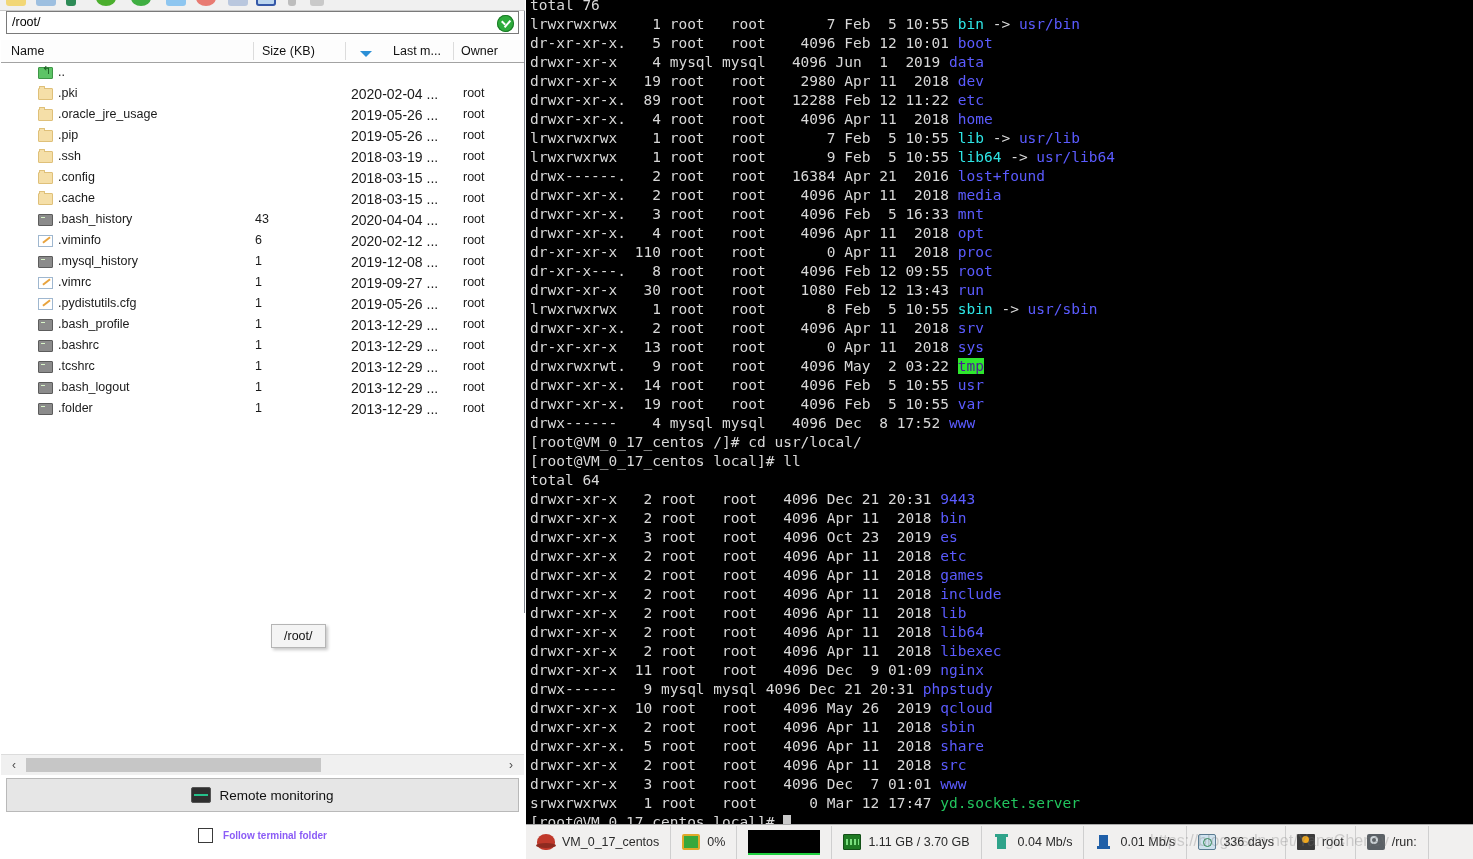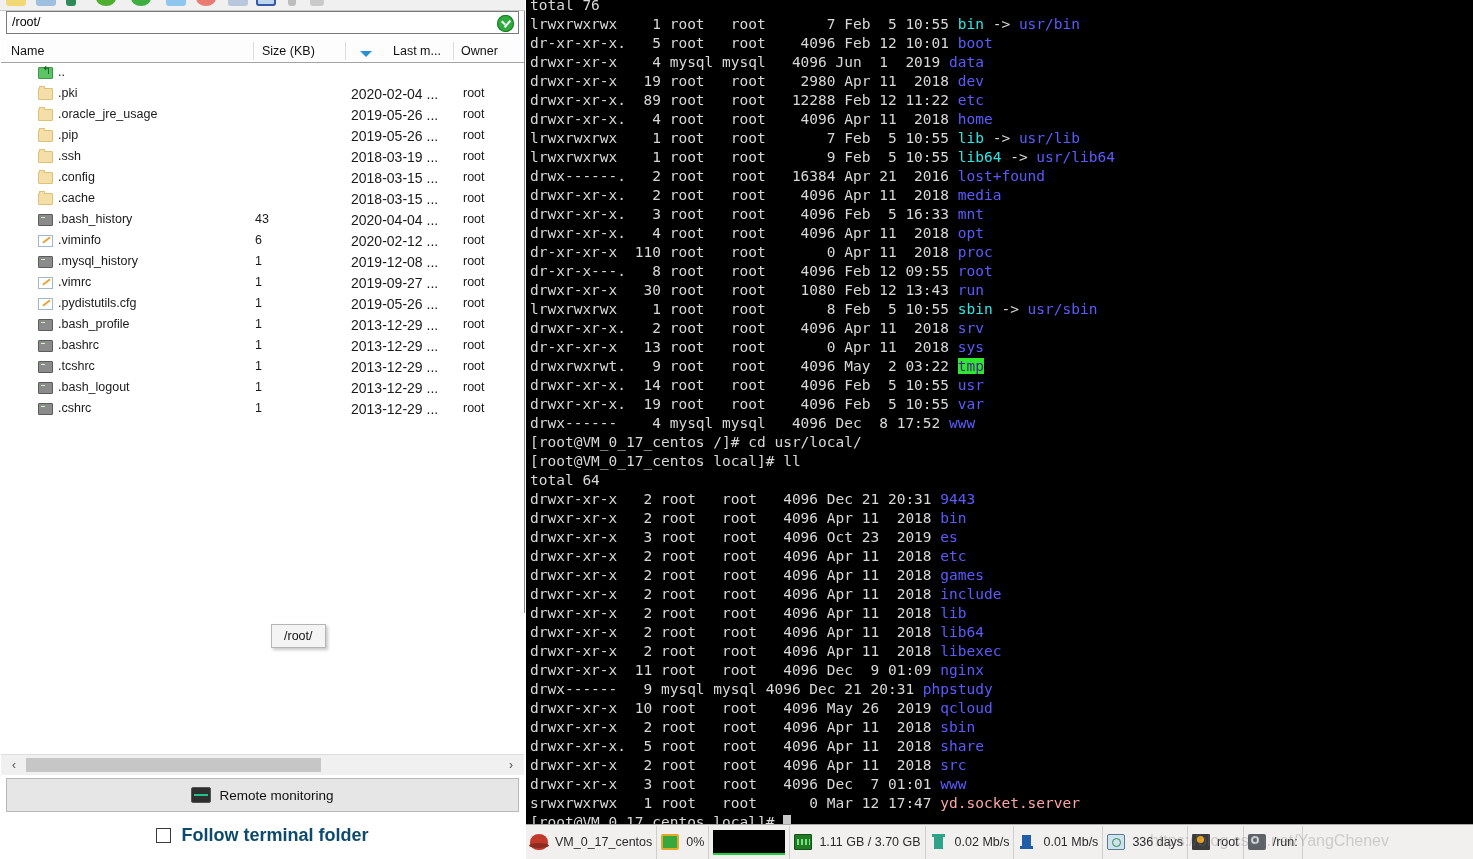--- a/index.html
+++ b/index.html
@@ -71,41 +71,41 @@
              background:#e6e6e6;border:1px solid #b9b9b9;box-sizing:border-box;
              display:flex;align-items:center;justify-content:center;gap:8px;}
   #monIcon{width:20px;height:16px;background:#2f2f2f;border:1px solid #555;border-radius:2px;
            position:relative;box-sizing:border-box;}
   #monIcon:after{content:"";position:absolute;left:2px;top:6px;width:14px;height:2px;background:#25c08a;}
   #remoteLbl{font-size:13.5px;color:#111;}
 
   #followRow{position:absolute;left:6px;top:818px;width:513px;height:34px;
              display:flex;align-items:center;justify-content:center;gap:10px;}
   #followBox{width:15px;height:15px;border:1.5px solid #3a3a3a;background:#fff;box-sizing:border-box;}
-  #followLbl{font-size:18px;color:#0c4a6e;font-weight:bold;}
+  #followLbl{font-size:10px;color:#8b5cf6;font-weight:bold;}
 
   
   #term{position:absolute;left:526px;top:0;width:947px;height:824px;background:#000000;
         overflow:hidden;
         font-family:"DejaVu Sans Mono","Liberation Mono",monospace;
         font-size:14.5px;line-height:19px;white-space:pre;}
   #termInner{position:absolute;left:4px;top:-4px;}
   .tl{height:19px;}
   .c-def{color:#d8d8d8;}
   .c-dir{color:#5b5bff;}
   .c-link{color:#2ee6e6;}
-  .c-sock{color:#fca5a5;}
+  .c-sock{color:#22c55e;}
   .c-tmp{color:#4c1d95;background:#2ee62e;}
   #cursor{display:inline-block;width:8px;height:14px;background:#c8c8c8;vertical-align:-2px;}
 
   
   #status{position:absolute;left:526px;top:824px;width:947px;height:35px;
           background:#f1f0ef;border-top:1px solid #a9a9a9;box-sizing:border-box;
           display:flex;align-items:center;}
-  .st{display:flex;align-items:center;gap:7px;padding:0 4px;height:33px;
+  .st{display:flex;align-items:center;gap:7px;padding:0 11px;height:33px;
       border-right:1px solid #cfcfcf;font-size:12.5px;color:#2b2b2b;white-space:nowrap;}
   .st:first-child{border-left:none;}
   .sico{width:18px;height:16px;position:relative;flex:none;}
   .i-hat{background:#c0392b;border-radius:50% 50% 45% 45%;}
   .i-hat:after{content:"";position:absolute;left:-1px;top:9px;width:20px;height:5px;
                background:#8e2b20;border-radius:50%;}
   .i-cpu{background:#37a83c;border:2px solid #e0a92a;border-radius:2px;box-sizing:border-box;}
   .i-mem{background:#1f7a24;border:1px solid #145018;border-radius:1px;box-sizing:border-box;}
   .i-mem:after{content:"";position:absolute;left:2px;top:4px;width:13px;height:6px;
                background:repeating-linear-gradient(90deg,#7be07f 0 2px,#1f7a24 2px 4px);}
@@ -275,21 +275,21 @@
         </div>
         <div class="frow">
           <span class="ficon ico-sh"></span>
           <span class="fname">.bash_logout</span>
           <span class="fsize">1</span>
           <span class="fdate">2013-12-29 ...</span>
           <span class="fowner">root</span>
         </div>
         <div class="frow">
           <span class="ficon ico-sh"></span>
-          <span class="fname">.cshrc</span>
+          <span class="fname">.folder</span>
           <span class="fsize">1</span>
           <span class="fdate">2013-12-29 ...</span>
           <span class="fowner">root</span>
         </div>
       </div>
 
     <div id="tooltip">/root/</div>
 
     <div id="hscroll">
       <span class="sbArrow" style="left:4px;">‹</span>
@@ -323,21 +323,21 @@
       </div>
       <div class="st">
         <div id="cpuGraph"></div>
       </div>
       <div class="st">
         <span class="sico i-mem"></span>
         <span>1.11 GB / 3.70 GB</span>
       </div>
       <div class="st">
         <span class="sico i-up"></span>
-        <span>0.02 Mb/s</span>
+        <span>0.04 Mb/s</span>
       </div>
       <div class="st">
         <span class="sico i-down"></span>
         <span>0.01 Mb/s</span>
       </div>
       <div class="st">
         <span class="sico i-clock"></span>
         <span>336 days</span>
       </div>
       <div class="st">

